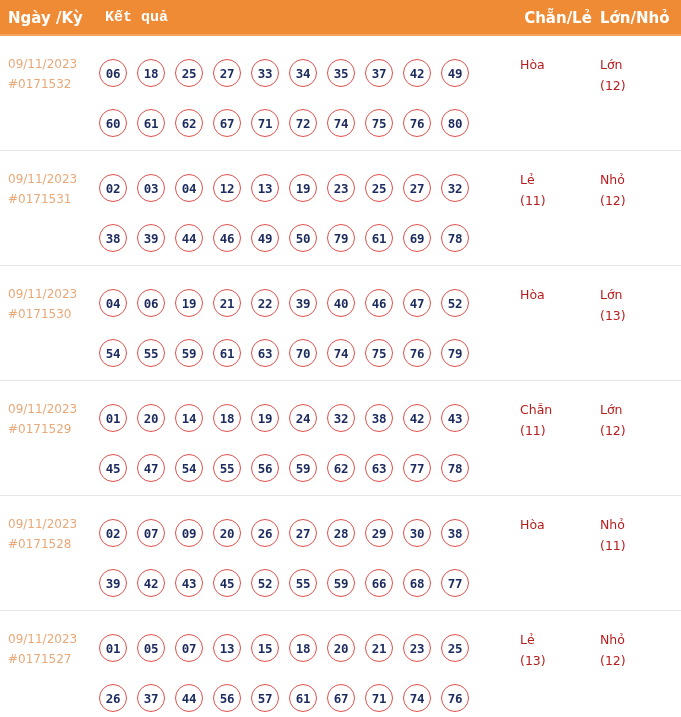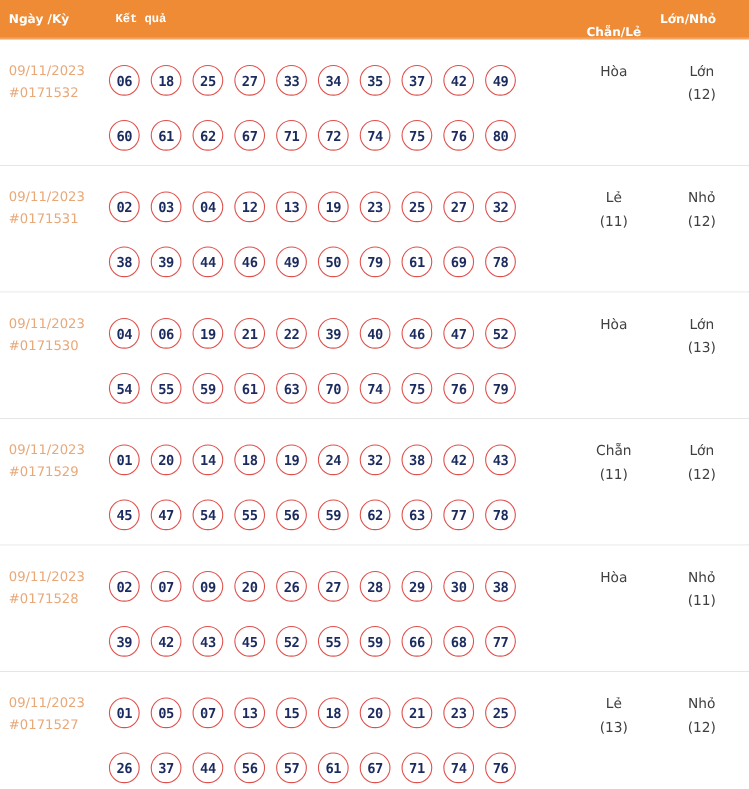--- a/index.html
+++ b/index.html
@@ -17,27 +17,27 @@
     height: 36px;
     background: #ef8b34;
     position: relative;
     border-bottom: 2px solid #f4a460;
   }
   .thead .h {
     position: absolute;
     top: 0; height: 36px;
     line-height: 36px;
     color: #ffffff;
-    font-size: 11px;
+    font-size: 15px;
     font-weight: bold;
     white-space: nowrap;
   }
   .h-date   { left: 8px; }
   .h-result { left: 105px; font-family: Liberation Mono, monospace; }
-  .h-parity { left: 520px; width: 76px; text-align: center; margin-top: 12px; }
+  .h-parity { left: 520px; width: 76px; text-align: center; }
   .h-size   { left: 600px; width: 76px; text-align: left; }
 
   
   .row {
     position: relative;
     height: 115px;
     border-bottom: 1px solid #e6e6e6;
     background: #fff;
   }
   .row:last-child { border-bottom: none; }
@@ -76,22 +76,22 @@
     justify-content: center;
     letter-spacing: -0.4px;
     flex: 0 0 auto;
     background: #fff;
   }
 
   .col-val {
     position: absolute;
     top: 18px;
     font-size: 12.5px;
-    color: #404040;
-    text-align: center;
+    color: #b91c1c;
+    text-align: left;
     line-height: 21px;
     white-space: nowrap;
   }
   .c-parity { left: 520px; width: 76px; }
   .c-size   { left: 600px; width: 76px; }
 </style>
 </head>
 <body>
 
 <div id="app">

